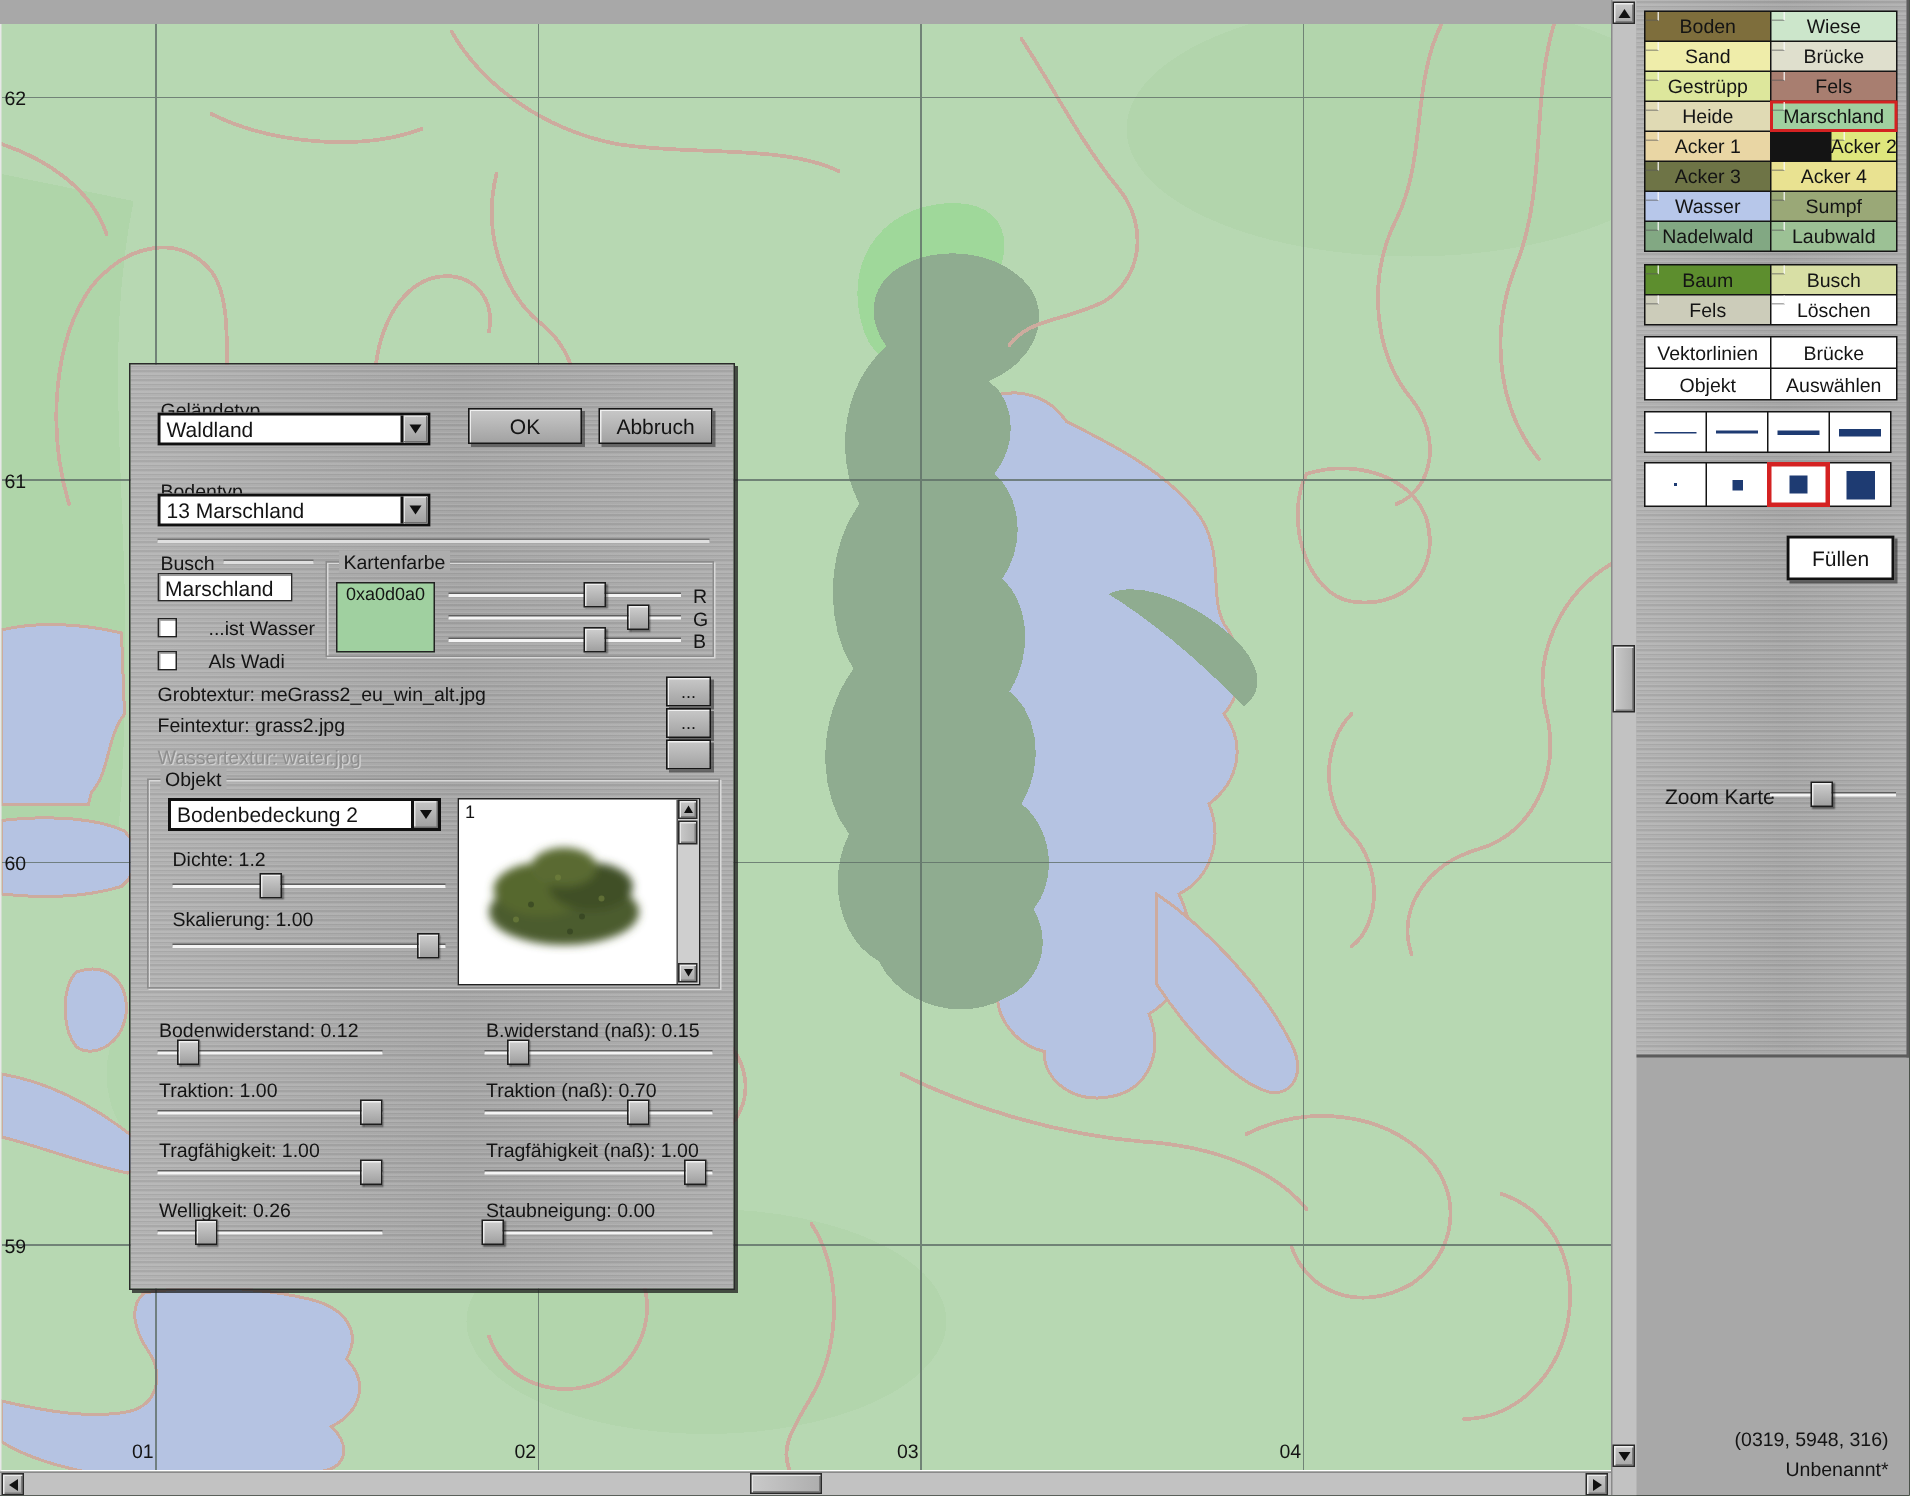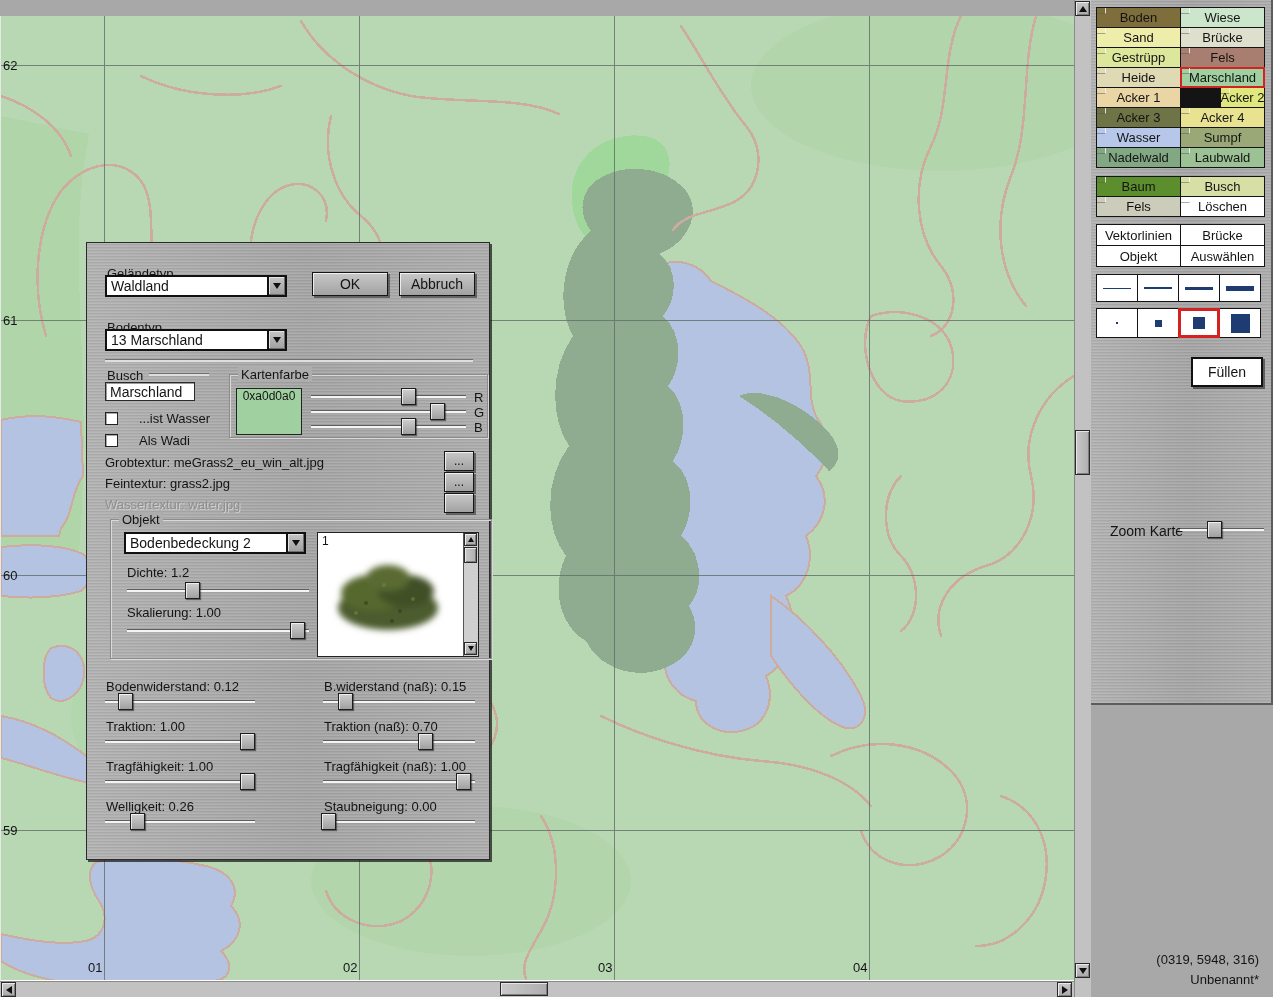--- a/index.html
+++ b/index.html
@@ -71,21 +71,21 @@
   .dlg-label{position:absolute;font-size:13px;white-space:nowrap;}
   .combo{position:absolute;height:22px;display:flex;border:2px solid #101010;background:#fff;cursor:pointer;}
   .combo .val{flex:1;font-size:14px;padding:1px 4px;overflow:hidden;white-space:nowrap;}
   .combo .arrow{width:18px;background:linear-gradient(180deg,#c6c6c6,#9f9f9f);
      border-left:2px solid #101010;box-shadow:inset -1px -1px 0 #6e6e6e, inset 1px 1px 0 #e3e3e3;
      display:flex;align-items:center;justify-content:center;}
   .btn3d{position:absolute;background:linear-gradient(180deg,#c8c8c8,#a2a2a2);
      border:1px solid #161616;box-shadow:inset 1px 1px 0 rgba(255,255,255,.75), 2px 2px 0 rgba(40,40,40,.55);
      font-size:14px;display:flex;align-items:center;justify-content:center;cursor:pointer;}
   .etch{position:absolute;height:2px;background:#dedede;box-shadow:0 -1px 0 #6f6f6f;}
-  .fieldset{position:absolute;border:1px solid #8c8c8c;box-shadow:inset 1px 1px 0 #d9d9d9,1px 1px 0 #d9d9d9;margin-left:12px;}
+  .fieldset{position:absolute;border:1px solid #8c8c8c;box-shadow:inset 1px 1px 0 #d9d9d9,1px 1px 0 #d9d9d9;}
   .fieldset .legend{position:absolute;top:-8px;left:8px;background:#adadad;padding:0 3px;font-size:13px;}
   .textfield{position:absolute;background:#fff;border:1px solid #2a2a2a;box-shadow:inset 1px 1px 0 #9a9a9a;
      font-size:14px;padding:1px 4px;font-family:"Liberation Sans",sans-serif;}
   .checkrow{position:absolute;display:flex;align-items:center;gap:21px;font-size:13px;cursor:pointer;}
   .checkbox{width:13px;height:13px;background:#fff;border:1px solid #222;box-shadow:inset 1px 1px 0 #a8a8a8;}
   .texrow-label{position:absolute;font-size:13px;white-space:nowrap;}
   .texrow-label.disabled{color:#8f8f8f;text-shadow:1px 1px 0 #cfcfcf;}
   .dots-btn{position:absolute;width:30px;height:20px;font-size:12px;}
   #swatch{position:absolute;display:flex;align-items:flex-start;justify-content:center;
      border:1px solid #222;font-size:12px;}

